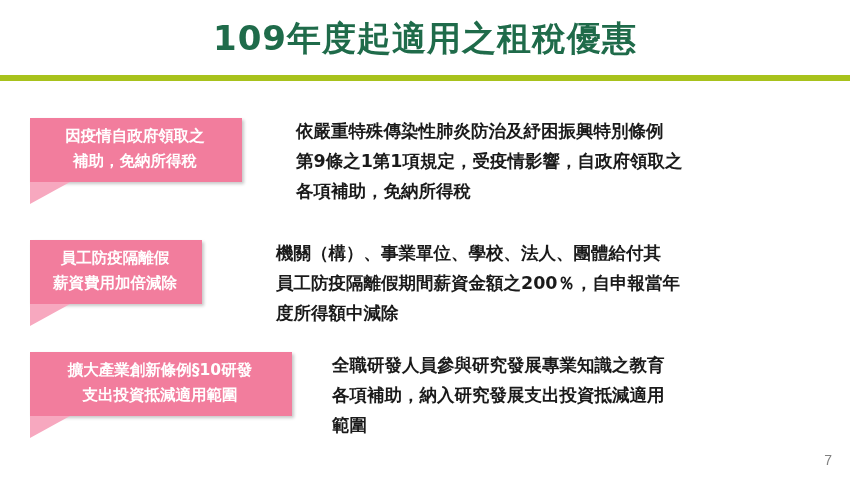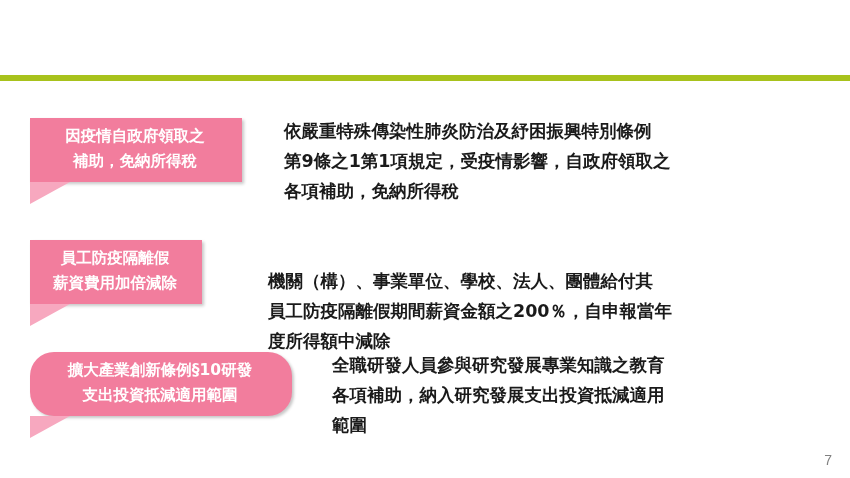--- a/index.html
+++ b/index.html
@@ -70,21 +70,21 @@
     font-weight: bold;
     line-height: 25px;
     padding: 6px 14px 8px 12px;
     box-sizing: border-box;
     text-align: center;
     white-space: pre-line;
     box-shadow: 2px 2px 3px rgba(0,0,0,0.22);
   }
   .label-w1 { width: 212px; }
   .label-w2 { width: 172px; }
-  .label-w3 { width: 262px; border-radius: 24px; }
+  .label-w3 { width: 262px; }
 
   
   .label-tail {
     position: absolute;
     left: 0;
     width: 40px;
     height: 22px;
     background: #f7a8bf;
     clip-path: polygon(0 0, 100% 0, 0 100%);
   }
@@ -92,39 +92,42 @@
   
   .body-text {
     position: absolute;
     font-family: "DejaVu Sans", "Liberation Sans", sans-serif;
     font-weight: bold;
     font-size: 17.5px;
     line-height: 30px;
     color: #1a1a1a;
     white-space: pre-line;
   }
-  .body-1 { left: 284px; top: -2px; width: 540px; }
-  .body-2 { left: 268px; top: -2px; width: 560px; margin-top: 28px; }
+  .body-1 { left: 296px; top: -2px; width: 540px; }
+  .body-2 { left: 276px; top: -2px; width: 560px; }
   .body-3 { left: 332px; top: -2px; width: 500px; }
 
   
   .page-num {
     position: absolute;
     right: 18px;
     bottom: 10px;
     font-family: "Liberation Sans", sans-serif;
     font-size: 14px;
     color: #808080;
   }
 </style>
 </head>
 <body>
 
 <div class="slide">
 
+  <div class="title-area">
+    <div class="slide-title">109年度起適用之租稅優惠</div>
+  </div>
   <div class="title-rule"></div>
 
   <div class="row row-1">
     <div class="label-wrap">
       <div class="label-box label-w1">因疫情自政府領取之
 補助，免納所得稅</div>
       <div class="label-tail" style="top:64px;"></div>
     </div>
     <div class="body-text body-1">依嚴重特殊傳染性肺炎防治及紓困振興特別條例
 第9條之1第1項規定，受疫情影響，自政府領取之

